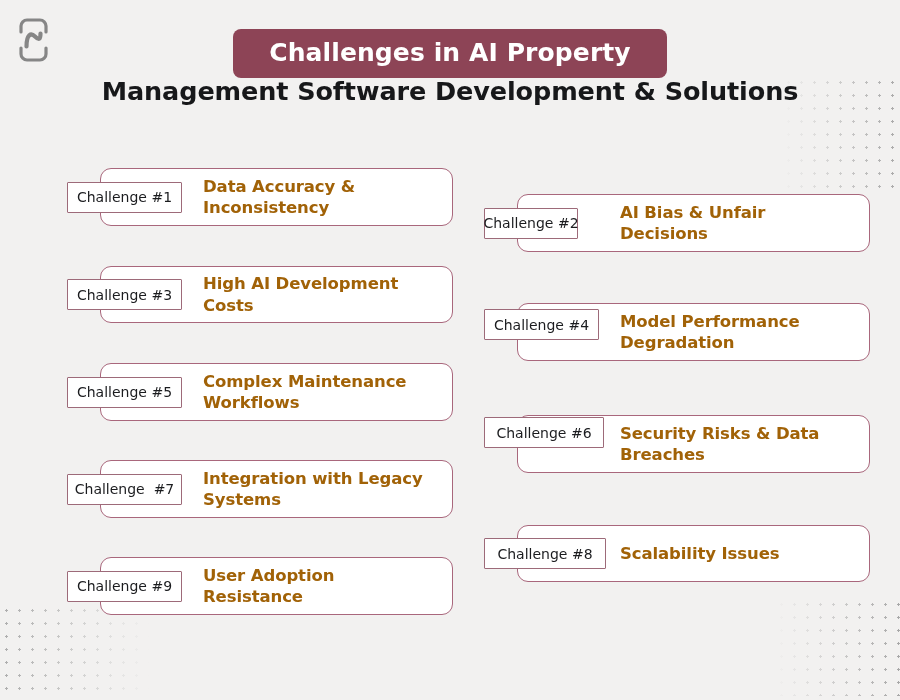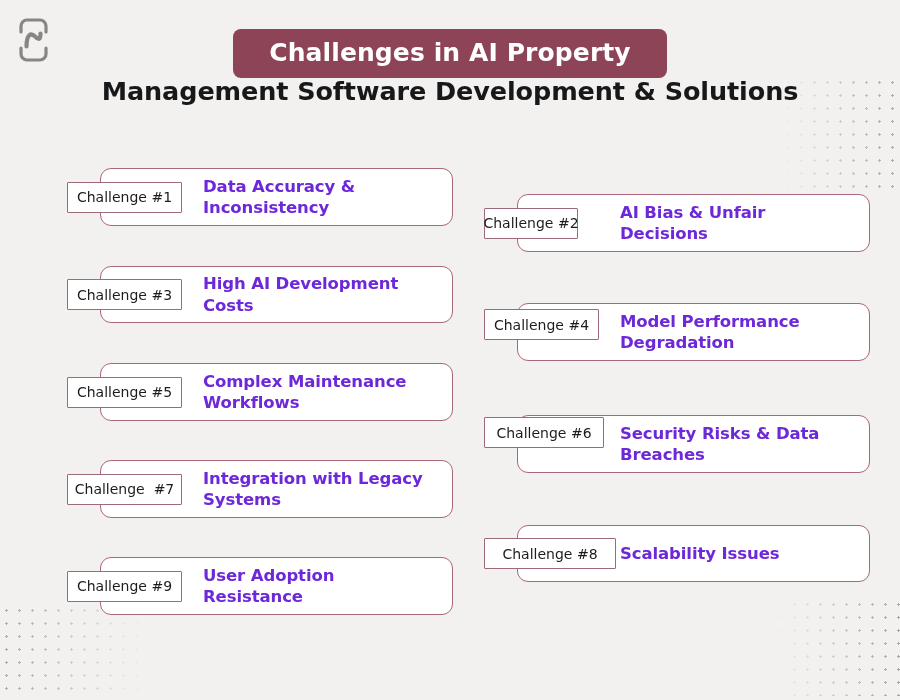--- a/index.html
+++ b/index.html
@@ -90,21 +90,21 @@
     box-sizing: border-box;
     background: #ffffff;
     border: 1.4px solid #a9677c;
     border-radius: 11px;
     display: flex;
     align-items: center;
   }
   .challenge-title {
     font-size: 16.5px;
     font-weight: bold;
-    color: #6d28d9;
+    color: #a16207;
     line-height: 1.30;
     letter-spacing: -0.1px;
     padding-left: 102px;
     padding-right: 14px;
   }
   .badge {
     position: absolute;
     box-sizing: border-box;
     background: #ffffff;
     border: 1.3px solid #9d6a79;
@@ -163,18 +163,18 @@
       <div class="challenge-title">Security Risks &amp; Data Breaches</div>
     </div>
     <div class="badge" style="left: 484px; top: 417px; width: 120px; height: 31px;">Challenge #6</div>
     <div class="challenge" style="left: 100px; top: 460px; width: 353px; height: 58px;">
       <div class="challenge-title">Integration with Legacy Systems</div>
     </div>
     <div class="badge" style="left: 67px; top: 473.5px; width: 115px; height: 31px;">Challenge  #7</div>
     <div class="challenge" style="left: 517px; top: 525px; width: 353px; height: 57px;">
       <div class="challenge-title">Scalability Issues</div>
     </div>
-    <div class="badge" style="left: 484px; top: 538px; width: 132px; height: 31px;">Challenge #8</div>
+    <div class="badge" style="left: 484px; top: 538px; width: 122px; height: 31px;">Challenge #8</div>
     <div class="challenge" style="left: 100px; top: 557px; width: 353px; height: 58px;">
       <div class="challenge-title">User Adoption Resistance</div>
     </div>
     <div class="badge" style="left: 67px; top: 570.5px; width: 115px; height: 31px;">Challenge #9</div>
   </div>
 
 </body></html>

